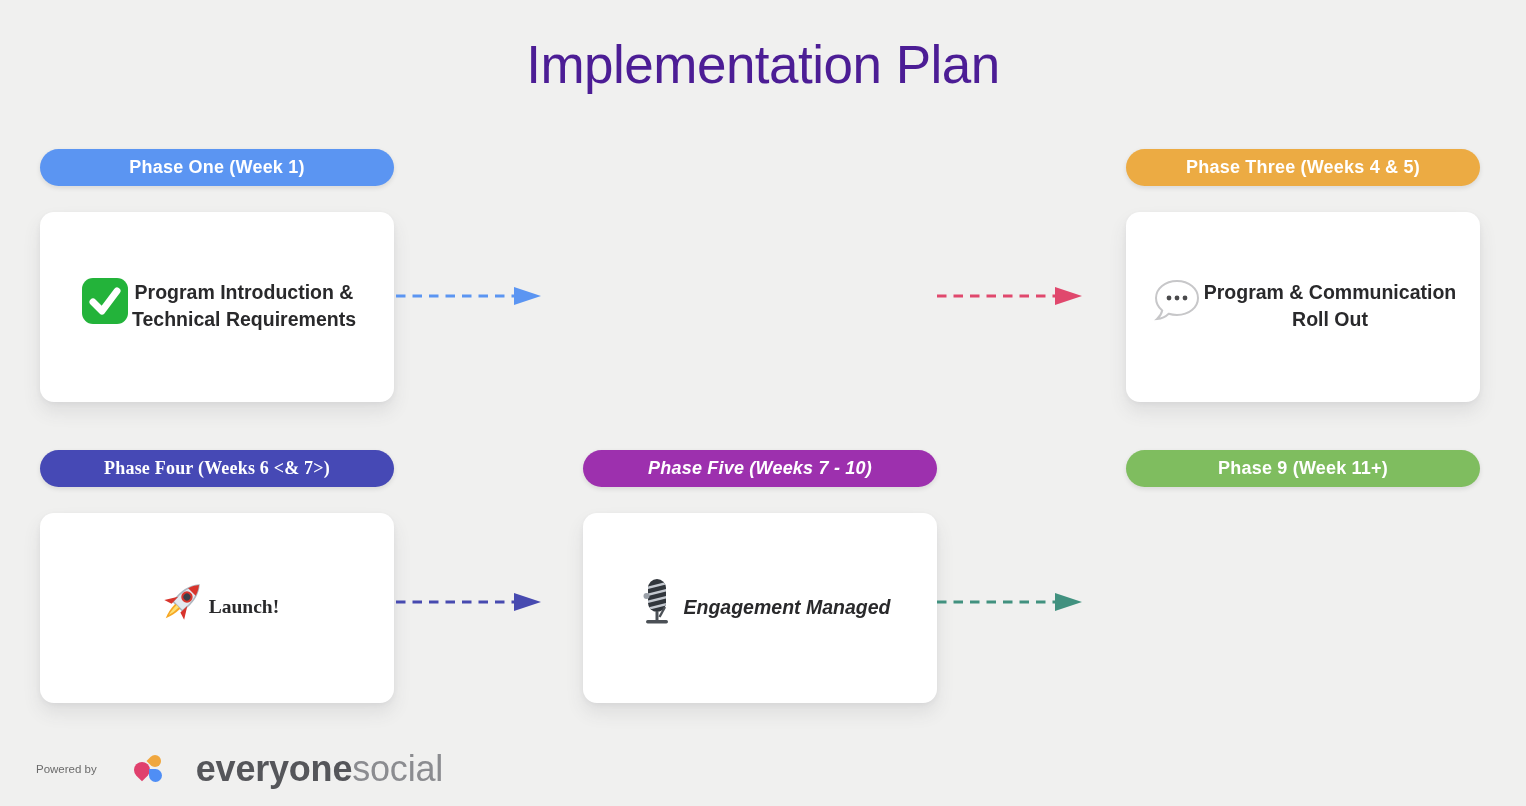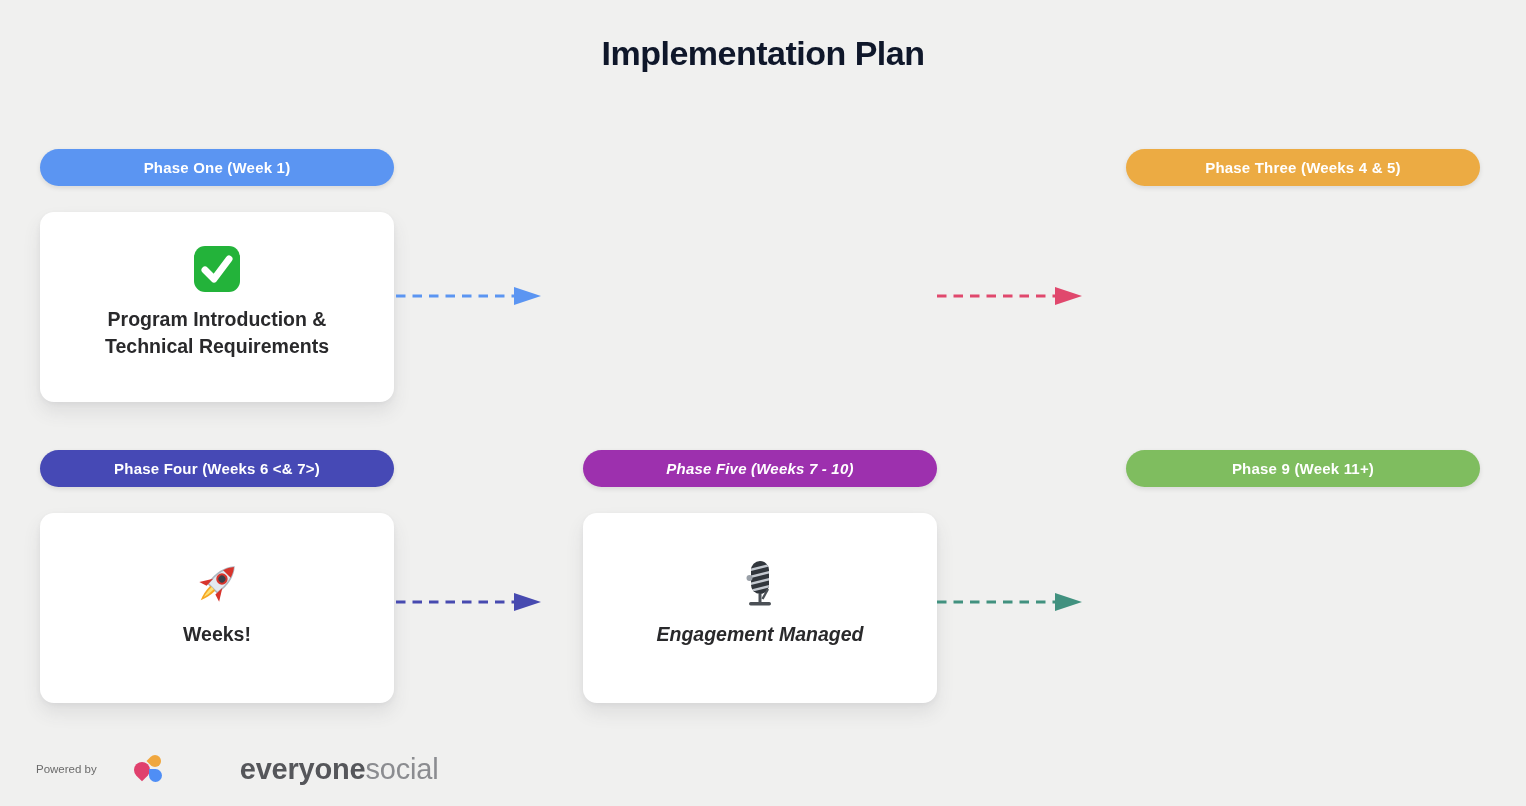--- a/index.html
+++ b/index.html
@@ -3,60 +3,60 @@
 <meta charset="utf-8">
 <style>
   html,body { margin:0; padding:0; }
   body { font-family:"Liberation Sans", sans-serif; }
   #canvas {
     position:relative; width:1526px; height:806px;
     background:var(--c, #f0f0ef); overflow:hidden;
   }
   .title {
     position:absolute; top:34px; left:0; width:100%;
-    text-align:center; font-size:34px; font-weight:700;
-    color:#0f172a; letter-spacing:-0.5px; margin:0;
+    text-align:center; font-size:53px; font-weight:400;
+    color:#4c1d95; letter-spacing:-0.5px; margin:0;
   }
   .phase { position:absolute; width:354px; }
   #p1 { left:40px;   top:149px; }
   #p2 { left:583px;  top:149px; }
   #p3 { left:1126px; top:149px;border-radius:8px; }
-  #p4 { left:40px;   top:450px; }
+  #p4 { left:40px;   top:450px;font-family:Liberation Serif, serif; }
   #p5 { left:583px;  top:450px;font-style:italic; }
   #p6 { left:1126px; top:450px; }
   .pill {
     height:37px; border-radius:19px; background:var(--c,#888);
-    color:#ffffff; font-weight:700; font-size:15px; letter-spacing:0.2px;
+    color:#ffffff; font-weight:700; font-size:18px; letter-spacing:0.2px;
     display:flex; align-items:center; justify-content:center;
     box-shadow:0 2px 5px rgba(0,0,0,0.10);
   }
   .card {
     margin-top:26px; height:190px; background:#ffffff; border-radius:14px;
     box-shadow:0 10px 18px rgba(70,70,80,0.10), 0 2px 5px rgba(70,70,80,0.06);
-    display:flex; flex-direction:column; align-items:center; justify-content:center;
+    display:flex; flex-direction:row; align-items:center; justify-content:center;
     padding:0 18px 12px 18px; box-sizing:border-box;
   }
   .icon { width:54px; height:54px; flex:none; }
   .card-title {
     margin-top:10px; font-size:19.5px; font-weight:700; color:#29292b;
     text-align:center; line-height:1.38; white-space:pre-line;
   }
   .arrow { position:absolute; width:150px; height:28px; color:var(--c,#888); }
   #a1 { left:394px; top:282px; }
   #a2 { left:935px; top:282px; }
   #a3 { left:394px; top:588px; }
   #a4 { left:935px; top:588px; }
   .footer { position:absolute; left:36px; top:749px; height:40px; display:flex; align-items:center;gap:24px; }
   .powered { font-size:11.5px; color:#6b6b6b; margin-right:13px; }
   .mark { position:relative; width:30px; height:31px; margin-right:8px; }
   .mark i { position:absolute; display:block; }
   .m-pink   { width:16px; height:16px; background:#e0406d; border-radius:50% 50% 0 50%; transform:rotate(45deg); left:0;    top:8px; }
   .m-orange { width:12px; height:12px; background:#f0a73e; border-radius:50% 50% 50% 0; transform:rotate(45deg); left:15px; top:1px; }
   .m-blue   { width:13px; height:13px; background:#4f8ef5; border-radius:0 50% 50% 50%; left:15px; top:15px; }
-  .wordmark { font-size:29px; color:#55565a; letter-spacing:-0.2px; line-height:1;margin-left:44px; }
+  .wordmark { font-size:36px; color:#55565a; letter-spacing:-0.2px; line-height:1; }
   .wm-bold  { font-weight:700; }
   .wm-light { font-weight:400; color:#8b8c90; }
 </style>
 </head>
 <body>
 
 <div id="canvas" style="--c: #f0f0ef;">
 
   <h1 class="title">Implementation Plan</h1>
 
@@ -72,39 +72,49 @@
       <div class="card-title">Program Introduction &amp;
 Technical Requirements</div>
     </div>
   </div>
 
 
   <div class="phase" id="p3">
     <div class="pill" style="--c: #ecab43;">
       <span>Phase Three (Weeks 4 &amp; 5)</span>
     </div>
+    <div class="card">
+      <svg class="icon" viewBox="0 0 54 54">
+        <path d="M27 7 C39 7 48 14.5 48 24 C48 33.5 39 41 27 41 C24 41 21.2 40.6 18.7 39.8 C15.5 43 11.5 44.6 7 45 C10 42.3 11.6 39.5 12.2 36.5 C8.3 33.3 6 28.9 6 24 C6 14.5 15 7 27 7 Z" fill="#ffffff" stroke="#c7c7c9" stroke-width="2"></path>
+        <circle cx="19" cy="24" r="2.4" fill="#4a4a4c"></circle>
+        <circle cx="27" cy="24" r="2.4" fill="#4a4a4c"></circle>
+        <circle cx="35" cy="24" r="2.4" fill="#4a4a4c"></circle>
+      </svg>
+      <div class="card-title">Program &amp; Communication
+Roll Out</div>
+    </div>
   </div>
 
   <div class="phase" id="p4">
     <div class="pill" style="--c: #4649b5;">
       <span>Phase Four (Weeks 6 &lt;&amp; 7&gt;)</span>
     </div>
     <div class="card">
       <svg class="icon" viewBox="0 0 54 54">
         <g transform="rotate(45 27 27)">
           <path d="M27 3 C33 10 35.5 20 33.5 33 L20.5 33 C18.5 20 21 10 27 3 Z" fill="#e3e9f0" stroke="#aeb6bf" stroke-width="1.5"></path>
           <path d="M27 3 C29.5 6 31.2 9.3 32.3 13 L21.7 13 C22.8 9.3 24.5 6 27 3 Z" fill="#d8342c"></path>
           <circle cx="27" cy="20" r="4.6" fill="#3a414a" stroke="#d8342c" stroke-width="2.2"></circle>
           <path d="M20.5 26 L13 38 L20.8 35.5 Z" fill="#d8342c"></path>
           <path d="M33.5 26 L41 38 L33.2 35.5 Z" fill="#d8342c"></path>
           <path d="M23.5 33 L30.5 33 C30.5 40 29 45 27 50 C25 45 23.5 40 23.5 33 Z" fill="#f6a723"></path>
           <path d="M25.4 33 L28.6 33 C28.6 38.5 28 42 27 45.5 C26 42 25.4 38.5 25.4 33 Z" fill="#fde074"></path>
         </g>
       </svg>
-      <div class="card-title">Weeks!</div>
+      <div class="card-title">Launch!</div>
     </div>
   </div>
 
   <div class="phase" id="p5">
     <div class="pill" style="--c: #9d30ae;">
       <span>Phase Five (Weeks 7 - 10)</span>
     </div>
     <div class="card">
       <svg class="icon" viewBox="0 0 54 54">
         <defs>

